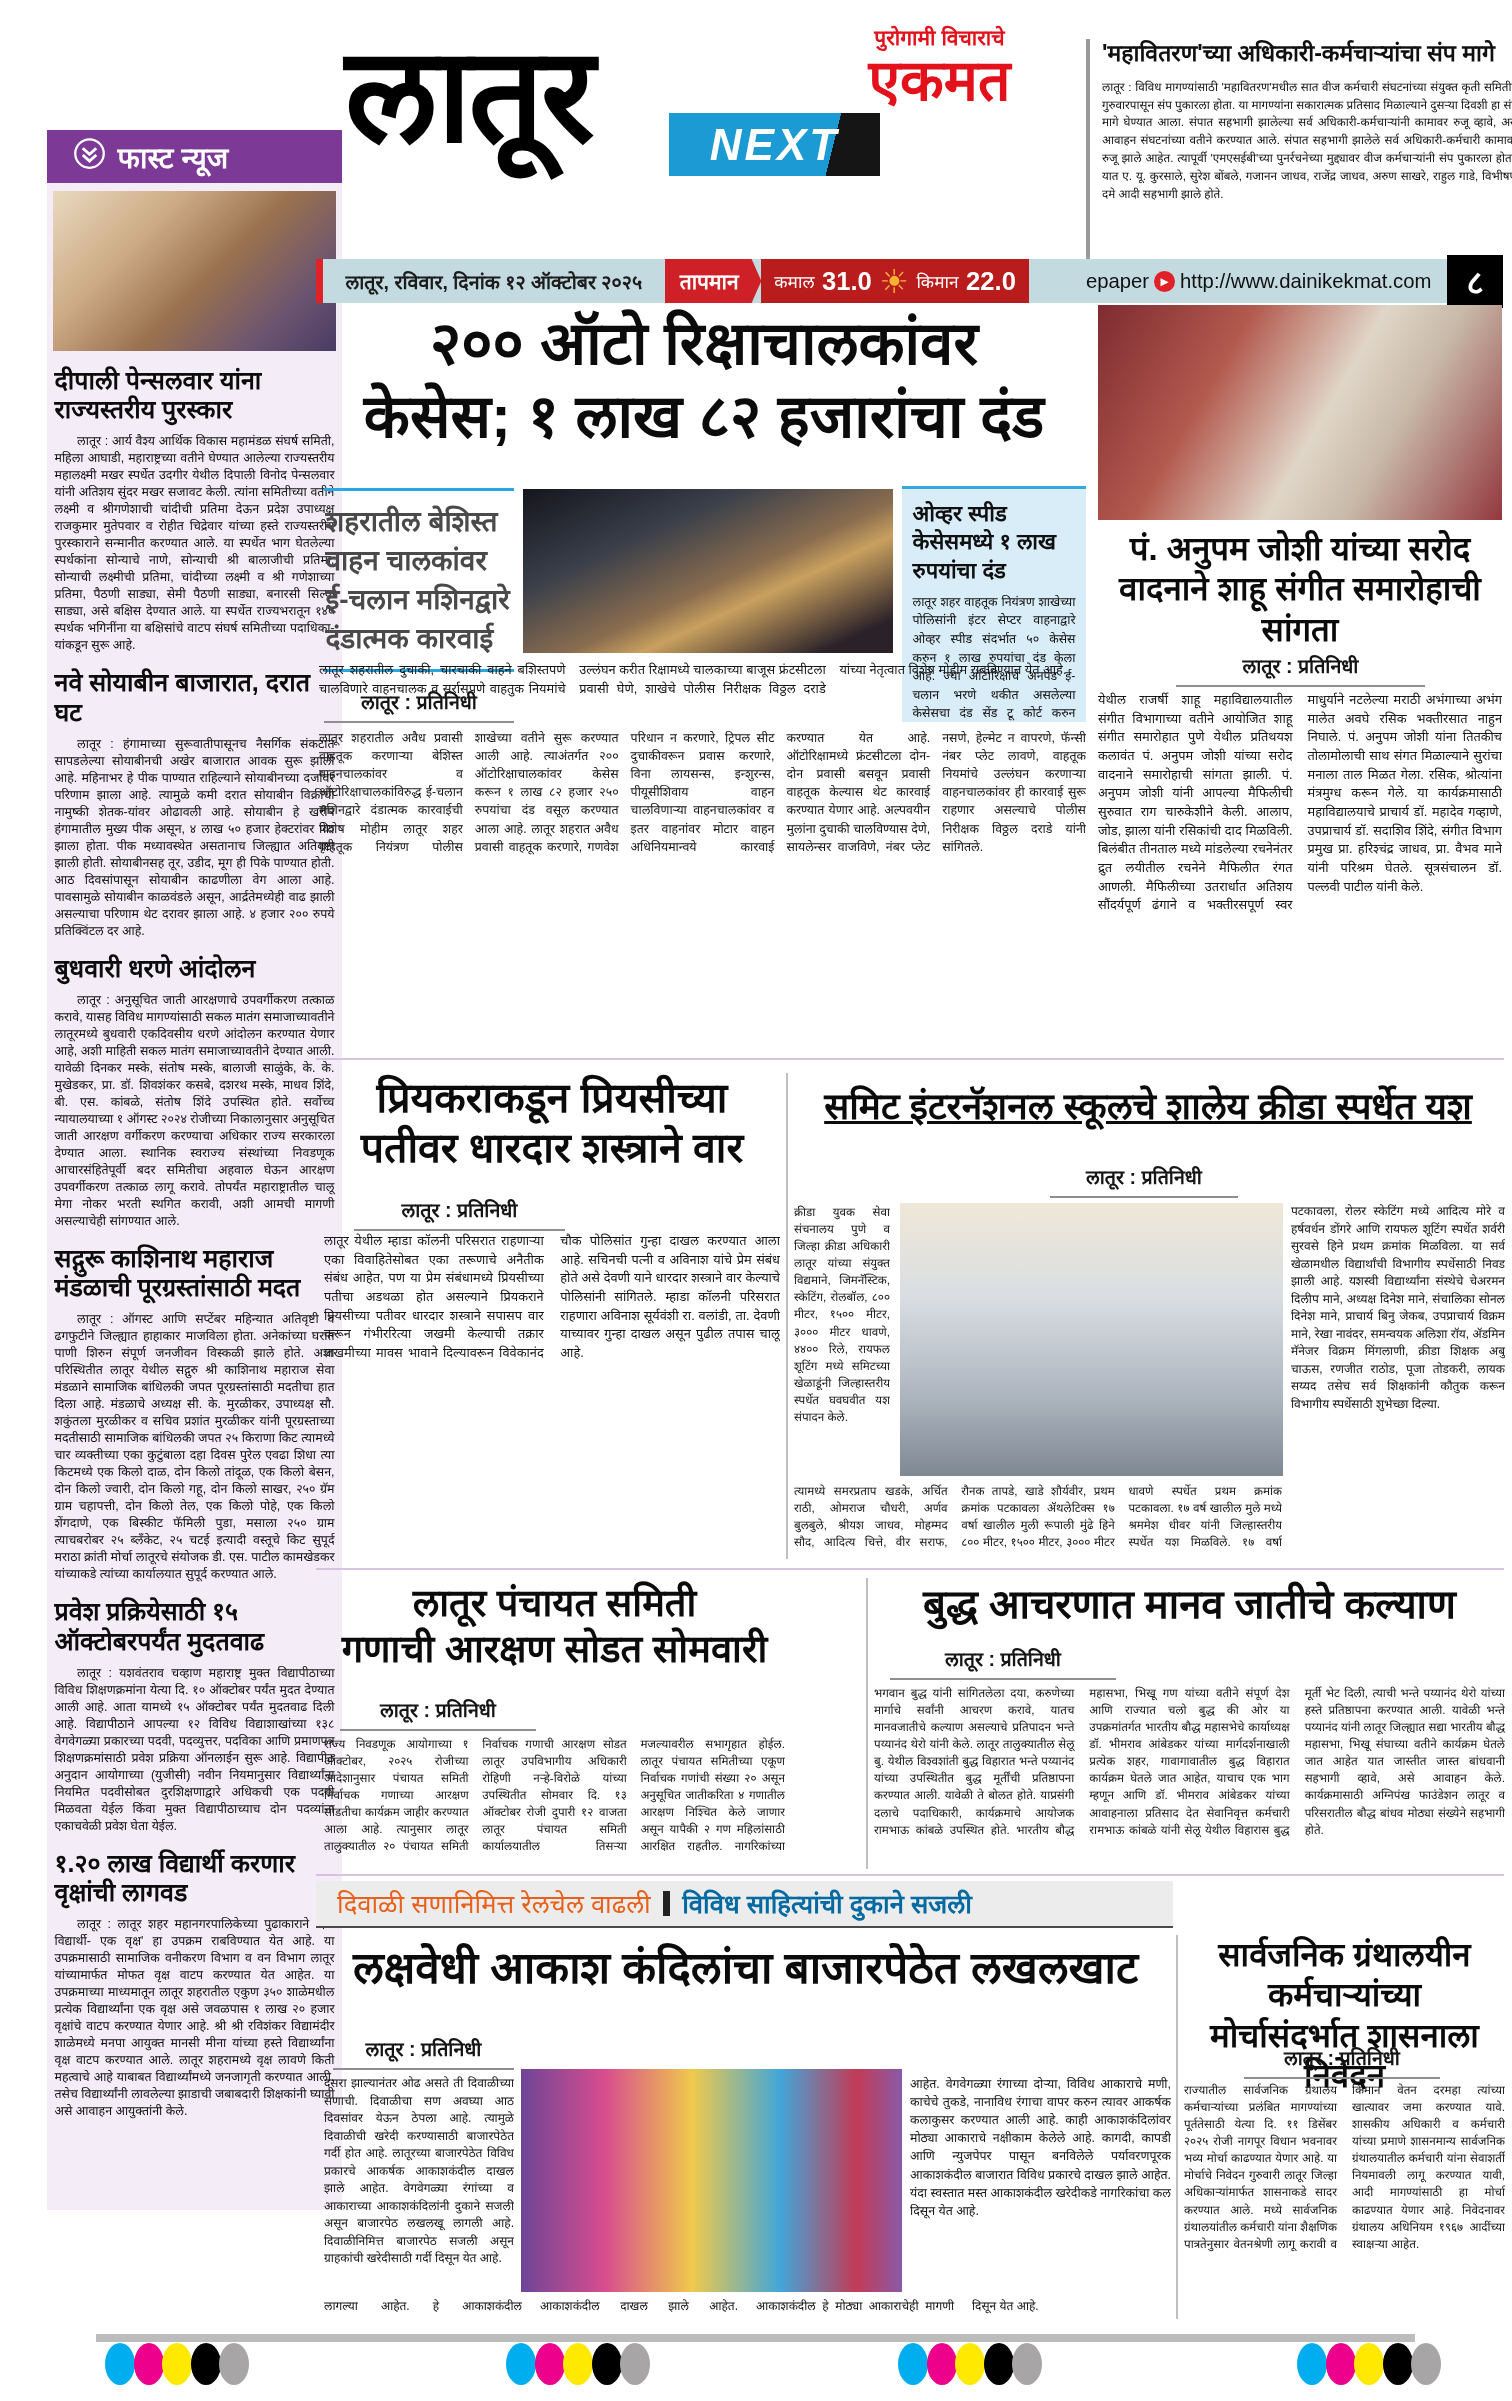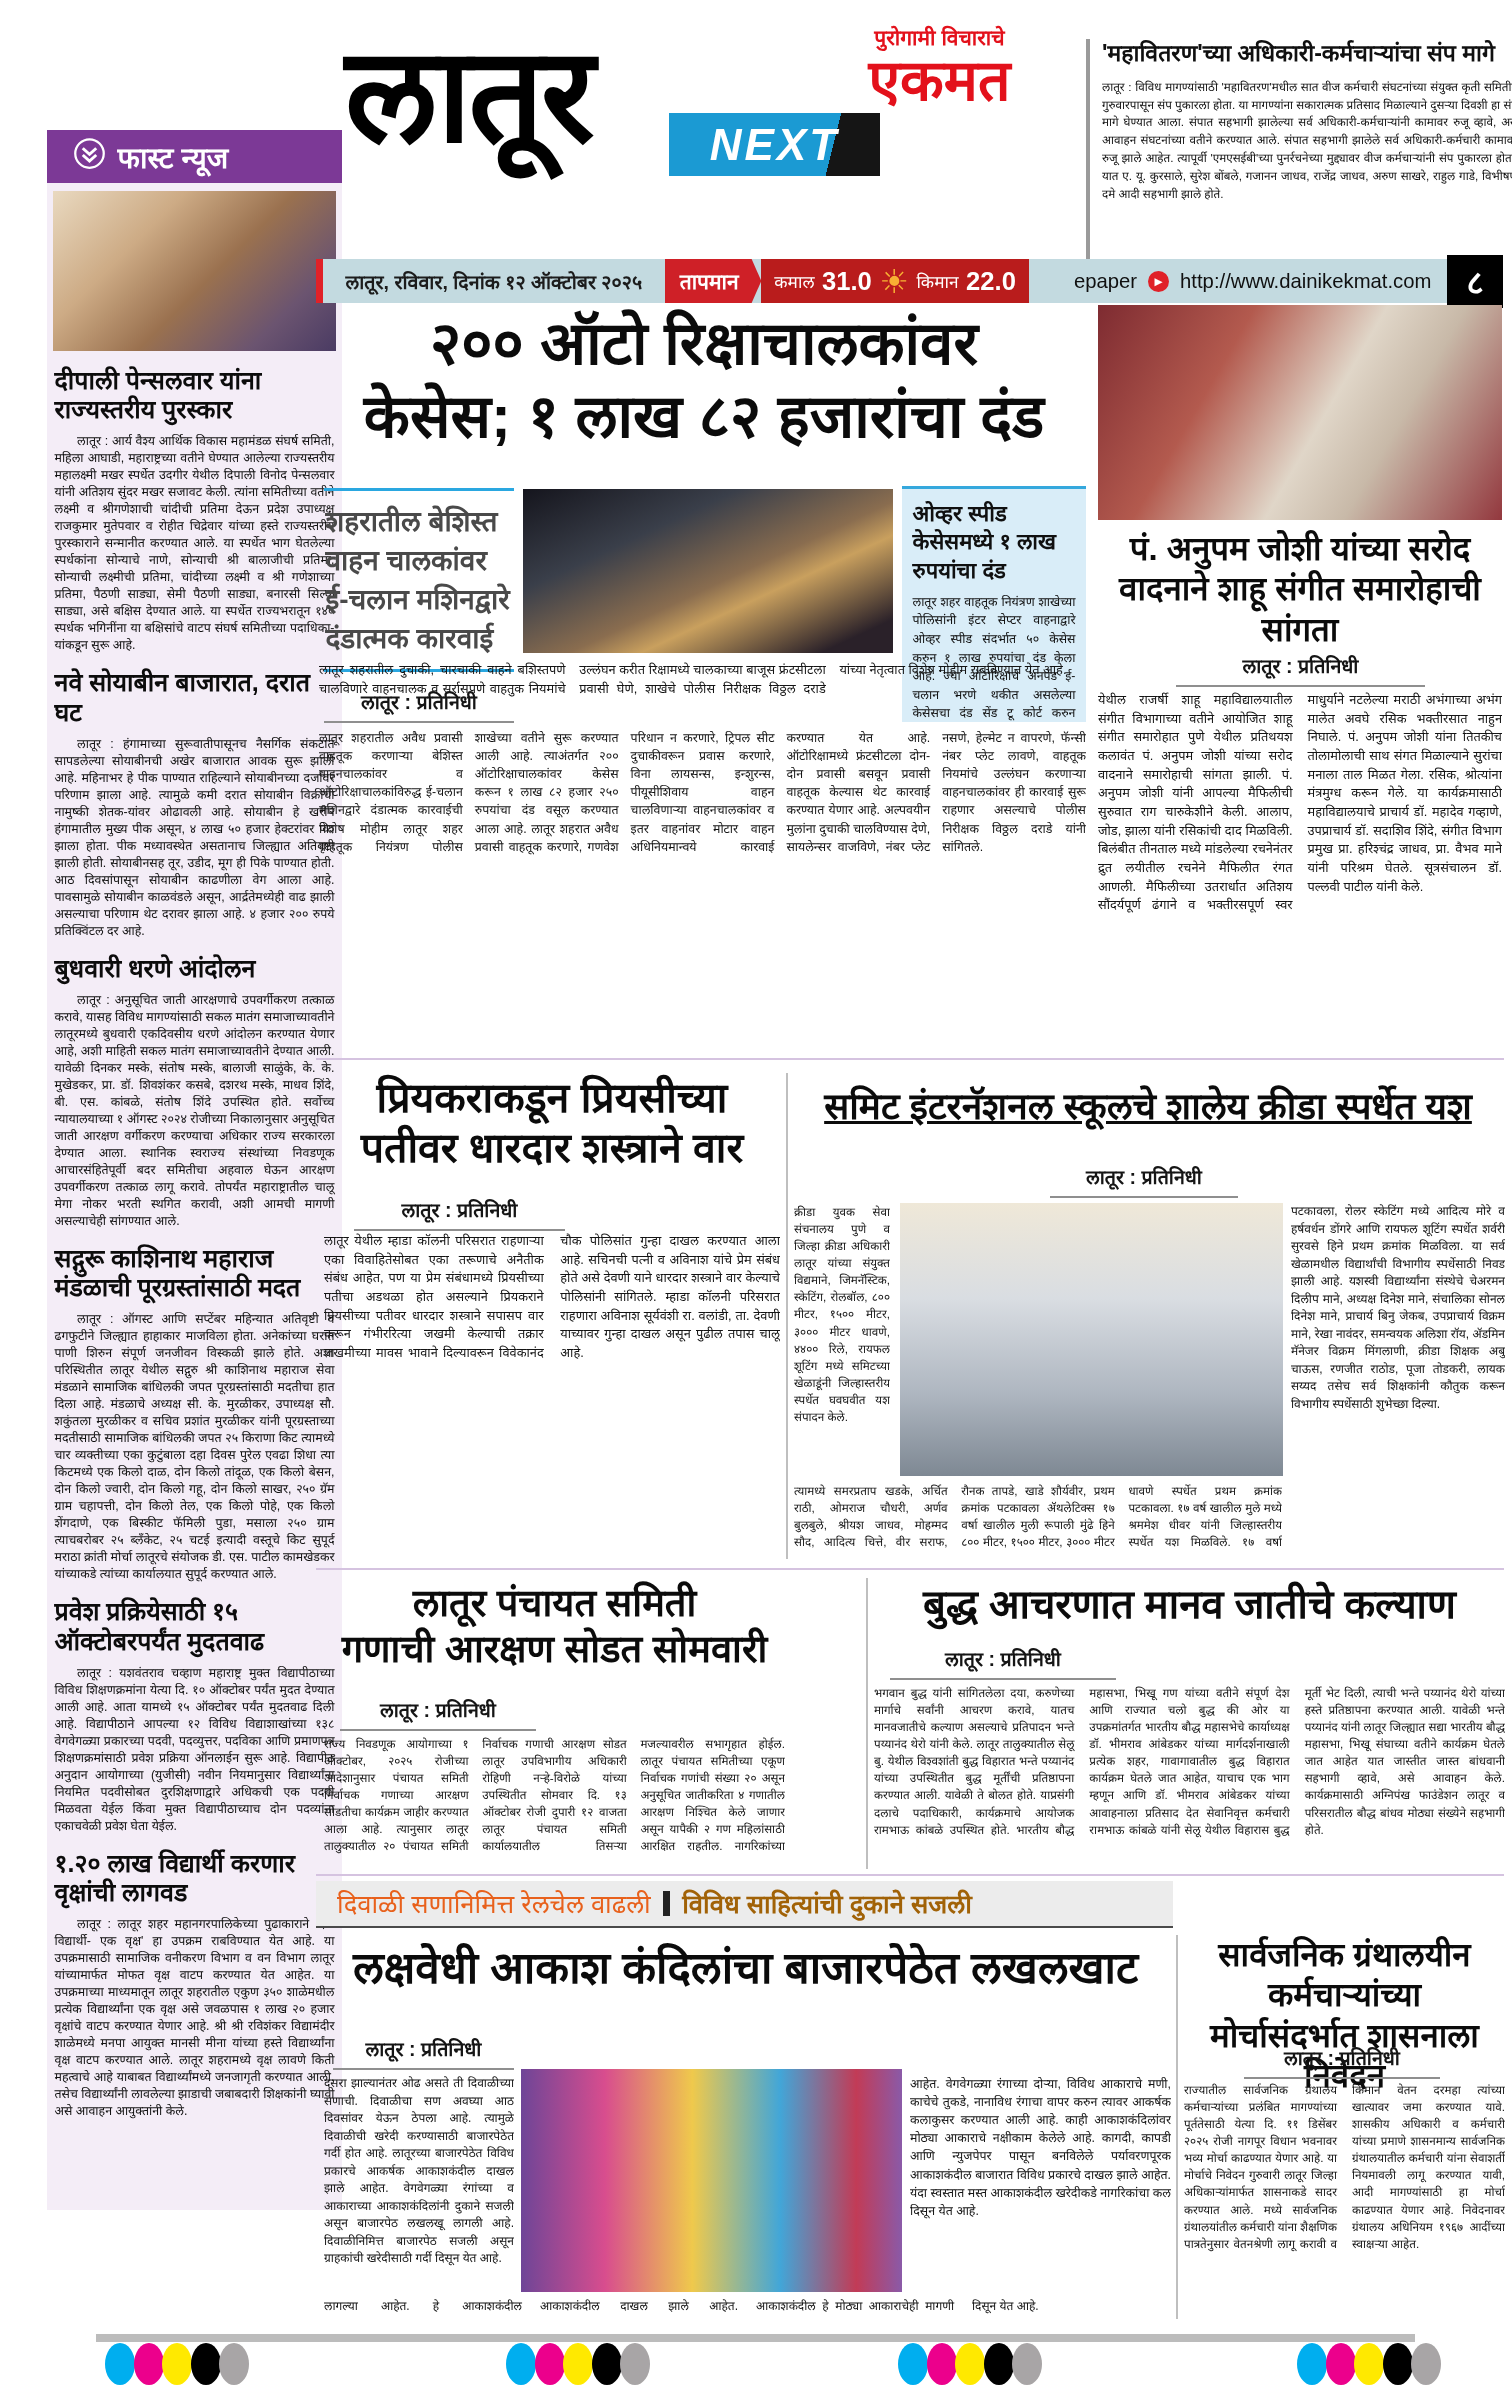--- a/index.html
+++ b/index.html
@@ -42,21 +42,21 @@
            display:flex;align-items:center;}
   #datebar .dl{font-size:19.6px;font-weight:700;color:#1c1c1c;padding:0 22.6px;white-space:nowrap;}
   .temp-label{background:#cf2027;color:#fff;font-size:21px;font-weight:800;height:44px;
               display:flex;align-items:center;padding:0 22.6px 0 15px;
               clip-path:polygon(0 0,90% 0,100% 50%,90% 100%,0 100%);}
   .temp-black{background:#b91c1c;color:#fff;height:44px;display:flex;align-items:center;
               gap:7.5px;padding:0 13px;}
   .temp-black .lbl{font-size:17.3px;}
   .temp-black b{font-size:25.6px;}
   .sun{color:#f8b133;font-size:33px;line-height:1;}
-  .epaper{display:flex;align-items:center;gap:11px;font-size:20.3px;color:#101010;
+  .epaper{display:flex;align-items:center;gap:5px;font-size:20.3px;color:#101010;
           margin-left:auto;padding-right:16.6px;}
   .ep-ic{width:21px;height:21px;border-radius:50%;background:#e02128;display:inline-flex;
          align-items:center;justify-content:center;color:#fff;font-size:10.5px;}
   #pagenum{left:1447px;top:255px;width:56px;height:53px;background:#000;color:#fff;
            font-size:33px;font-weight:700;display:flex;align-items:center;justify-content:center;}
   
   #main-hl{left:319px;top:307px;width:770px;font-size:60px;}
   #subhead{left:324px;top:488px;width:190px;}
   #subhead .rule{height:3px;background:#2aa7e0;}
   #subhead .st{font-size:28px;font-weight:800;color:#4a4a4a;text-align:left;
@@ -94,21 +94,21 @@
   #panch-body{left:324px;top:1735px;width:461px;height:133px;column-count:3;column-gap:13.6px;font-size:11.7px;}
   
   #bud-hl{left:874px;top:1580px;width:631px;font-size:40px;}
   #bud-by{left:890px;top:1645px;width:226px;}
   #bud-body{left:874px;top:1684px;width:631px;height:185px;column-count:3;column-gap:15px;font-size:11.7px;}
   
   #kicker{left:316px;top:1881px;width:857px;height:47px;background:#ececec;border-bottom:2.3px solid #4a4a4a;
           display:flex;align-items:center;gap:12px;padding-left:21px;box-sizing:border-box;}
   #kicker .kl{color:#e8611c;font-size:25.6px;font-weight:400;}
   #kicker .sep{width:7.5px;height:25.6px;background:#222;}
-  #kicker .kr{color:#a16207;font-size:25.6px;font-weight:700;}
+  #kicker .kr{color:#0369a1;font-size:25.6px;font-weight:700;}
   #lan-hl{left:324px;top:1941px;width:843px;font-size:44px;}
   #lan-by{left:333px;top:2035px;width:181px;}
   #lan-left{left:324px;top:2075px;width:190px;height:220px;font-size:12px;}
   #photo-lantern{left:521px;top:2069px;width:381px;height:223px;
       background:linear-gradient(90deg,#6e4597 0%,#d84d8e 22%,#efc94c 45%,#42a6d8 68%,#c23b56 88%,#8a5aa8 100%);}
   #lan-right{left:910px;top:2075px;width:261px;height:220px;font-size:12.4px;}
   #lan-bottom{left:324px;top:2298px;width:846px;height:25.6px;column-count:4;column-gap:18px;font-size:12px;}
   
   #lib-hl{left:1184px;top:1935px;width:321px;font-size:33px;}
   #lib-by{left:1244px;top:2044px;width:196px;}

